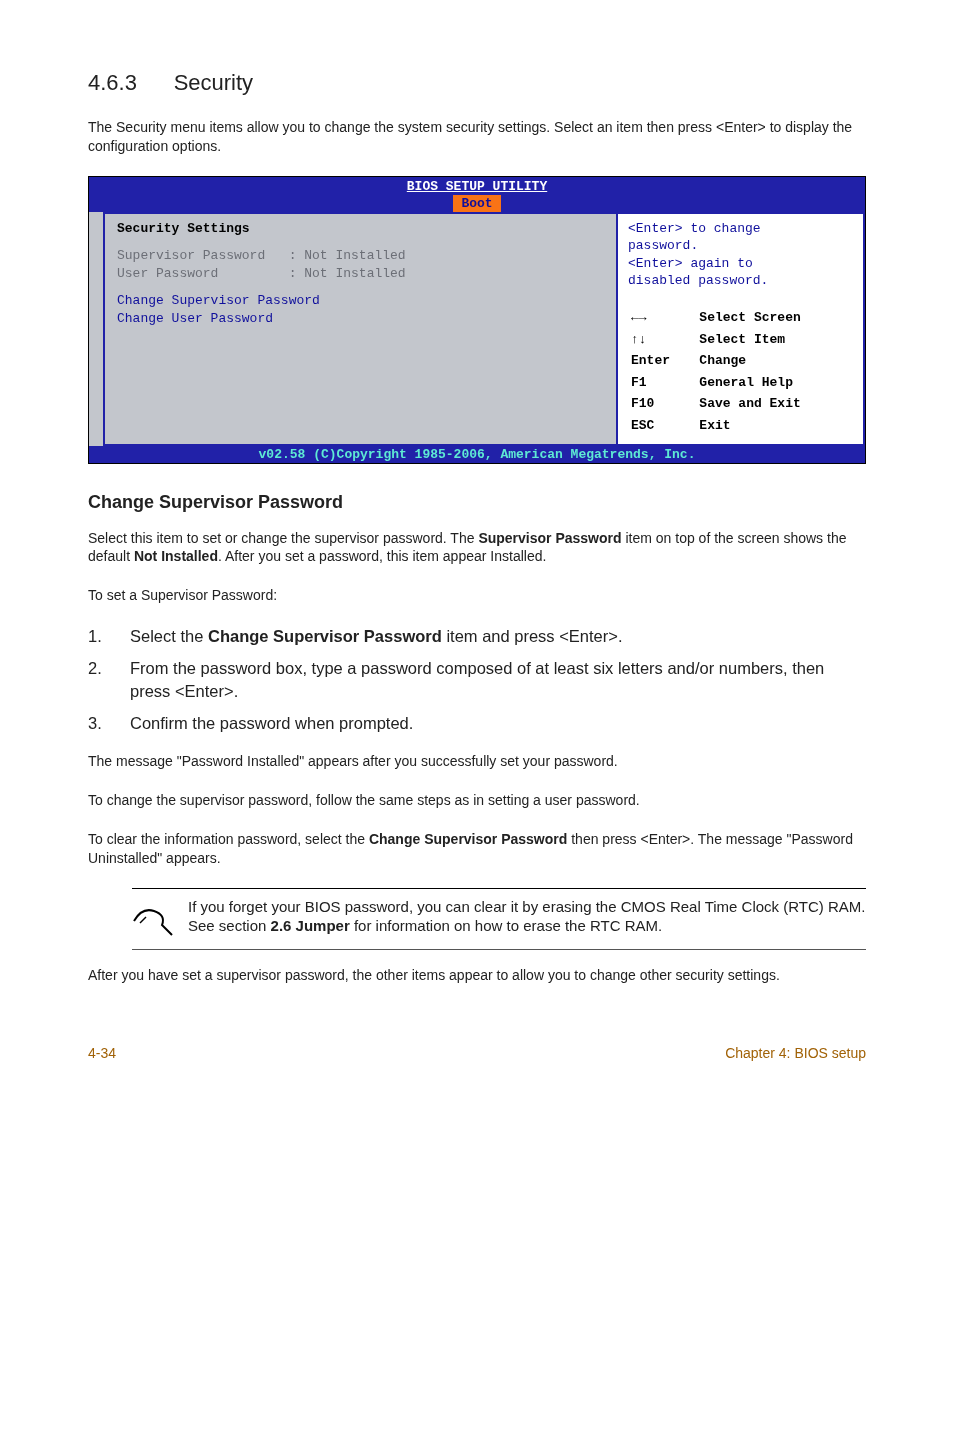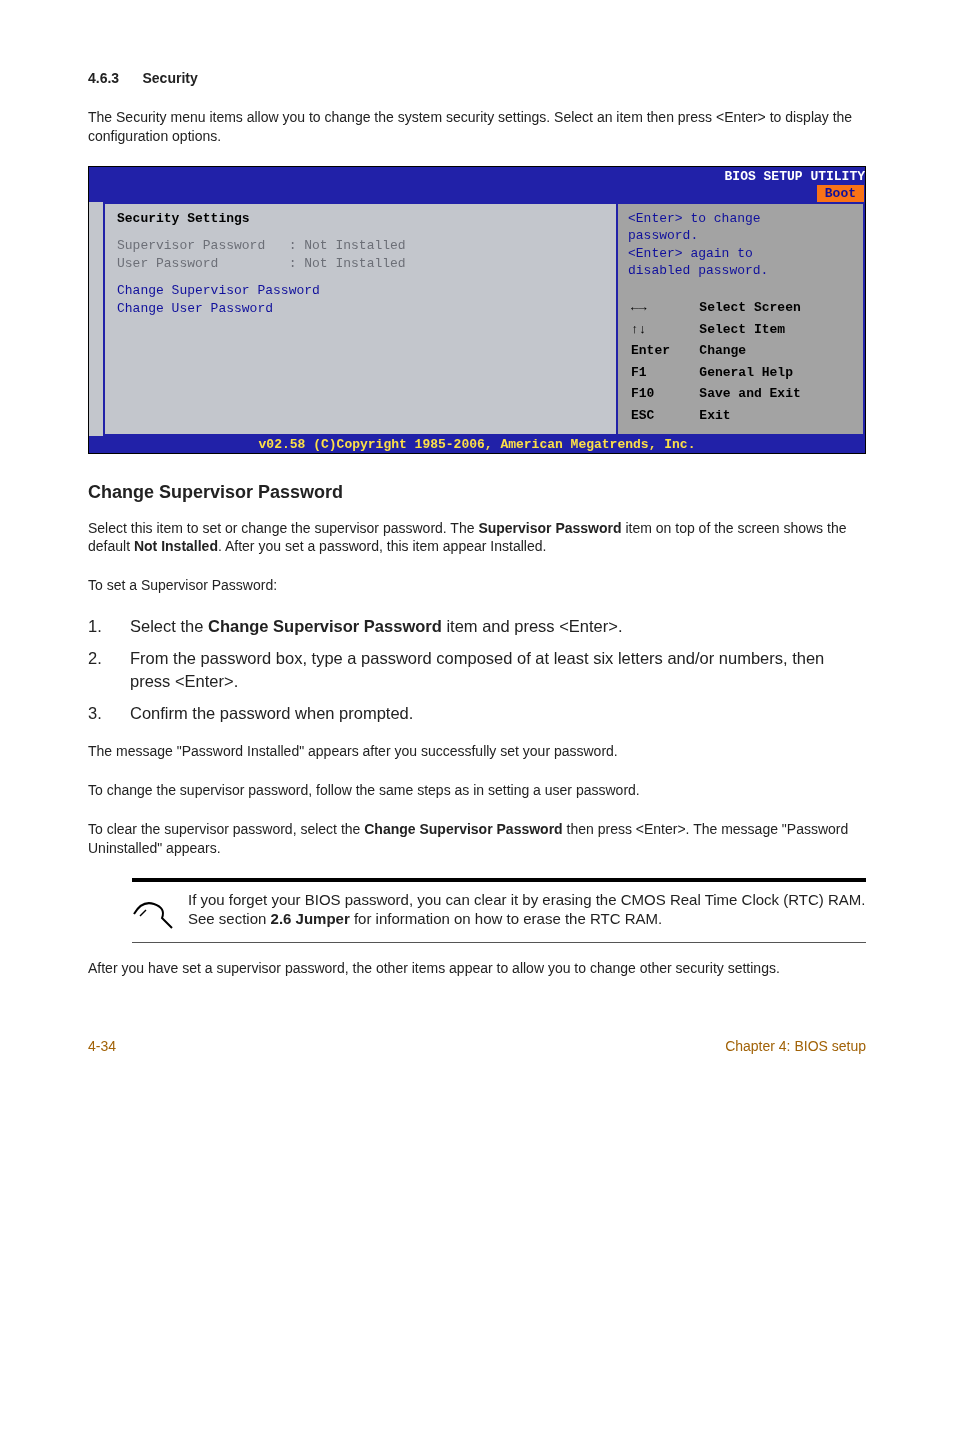--- a/index.html
+++ b/index.html
@@ -7,42 +7,43 @@
     padding: 0;
     background: #fff;
     font-family: Arial, Helvetica, sans-serif;
     color: #222;
     width: 954px;
   }
   .page {
     padding: 70px 88px 60px 88px;
   }
   h2.section-title {
-    font-size: 14px;
-    font-weight: bold;
+    font-size: 22px;
+    font-weight: normal;
     margin: 0 0 22px 0;
   }
   .intro, .para {
     font-size: 14px;
     line-height: 1.35;
     margin: 0 0 20px 0;
   }
   .bios-box {
     margin: 0 0 24px 0;
     background: #c3c6cc;
     border: 1px solid #000;
   }
   .bios-header {
     background: #2121a8;
     color: #fff;
-    text-align: right;
+    text-align: center;
     font-family: "Courier New", monospace;
     font-weight: bold;
     font-size: 13px;
     padding: 2px 0 0 0;
+    text-decoration: underline;
   }
   .bios-tab {
     background: #f97316;
     color: #10109c;
     display: inline-block;
     padding: 1px 8px;
     font-family: "Courier New", monospace;
     font-weight: bold;
     font-size: 13px;
     border: 1px solid #2121a8;
@@ -60,40 +61,40 @@
     border: 2px solid #2121a8;
     border-right: 1px solid #2121a8;
     padding: 6px 12px;
     background: #c3c6cc;
   }
   .bios-right {
     width: 225px;
     border: 2px solid #2121a8;
     border-left: 1px solid #2121a8;
     padding: 6px 10px;
-    background: #a3a3a3;
+    background: #ffffff;
     color: #10109c;
     display: flex;
     flex-direction: column;
     justify-content: space-between;
   }
   .bios-left .title-row {
     color: #000;
     font-weight: bold;
     margin-bottom: 6px;
   }
   .bios-left .grey {
     color: #6c6f77;
   }
   .bios-left .blue {
     color: #10109c;
   }
   .bios-footer {
     background: #2121a8;
-    color: #fde047;
+    color: #5eead4;
     text-align: center;
     font-family: "Courier New", monospace;
     font-weight: bold;
     font-size: 13px;
     padding: 1px 0;
   }
   h3.subhead {
     font-size: 18px;
     font-weight: bold;
     margin: 28px 0 16px 0;
@@ -109,21 +110,21 @@
     display: flex;
     margin-bottom: 10px;
   }
   ol.steps li .num {
     width: 42px;
     flex-shrink: 0;
   }
   .note-wrap {
     display: flex;
     align-items: flex-start;
-    border-top: 4px solid #000000;
+    border-top: 1px solid #000000;
     border-bottom: 1px solid #555;
     padding: 8px 0;
     margin: 16px 0 16px 44px;
     justify-content: flex-end;
   }
   .note-icon {
     width: 56px;
     flex-shrink: 0;
     padding-top: 4px;
   }
@@ -238,21 +239,21 @@
     <li>
       <span class="num">3.</span>
       <span>Confirm the password when prompted.</span>
     </li>
   </ol>
 
   <p class="para">The message "Password Installed" appears after you successfully set your password.</p>
   <p class="para">To change the supervisor password, follow the same steps as in setting a user password.</p>
 
   <p class="para">
-    <span>To clear the supervisor password, select the </span><span class="bold">Change Supervisor Password</span><span> then press &lt;Enter&gt;. The message "Password Uninstalled" appears.</span>
+    <span>To clear the information password, select the </span><span class="bold">Change Supervisor Password</span><span> then press &lt;Enter&gt;. The message "Password Uninstalled" appears.</span>
   </p>
 
   <div class="note-wrap">
     <div class="note-icon">
       <svg width="42" height="36" viewBox="0 0 42 36">
         <path d="M2 20 Q10 6 22 10 Q34 14 30 24 L40 34" fill="none" stroke="#000" stroke-width="2"></path>
         <path d="M8 22 L14 16" fill="none" stroke="#000" stroke-width="1.5"></path>
       </svg>
     </div>
     <div class="note-text">

